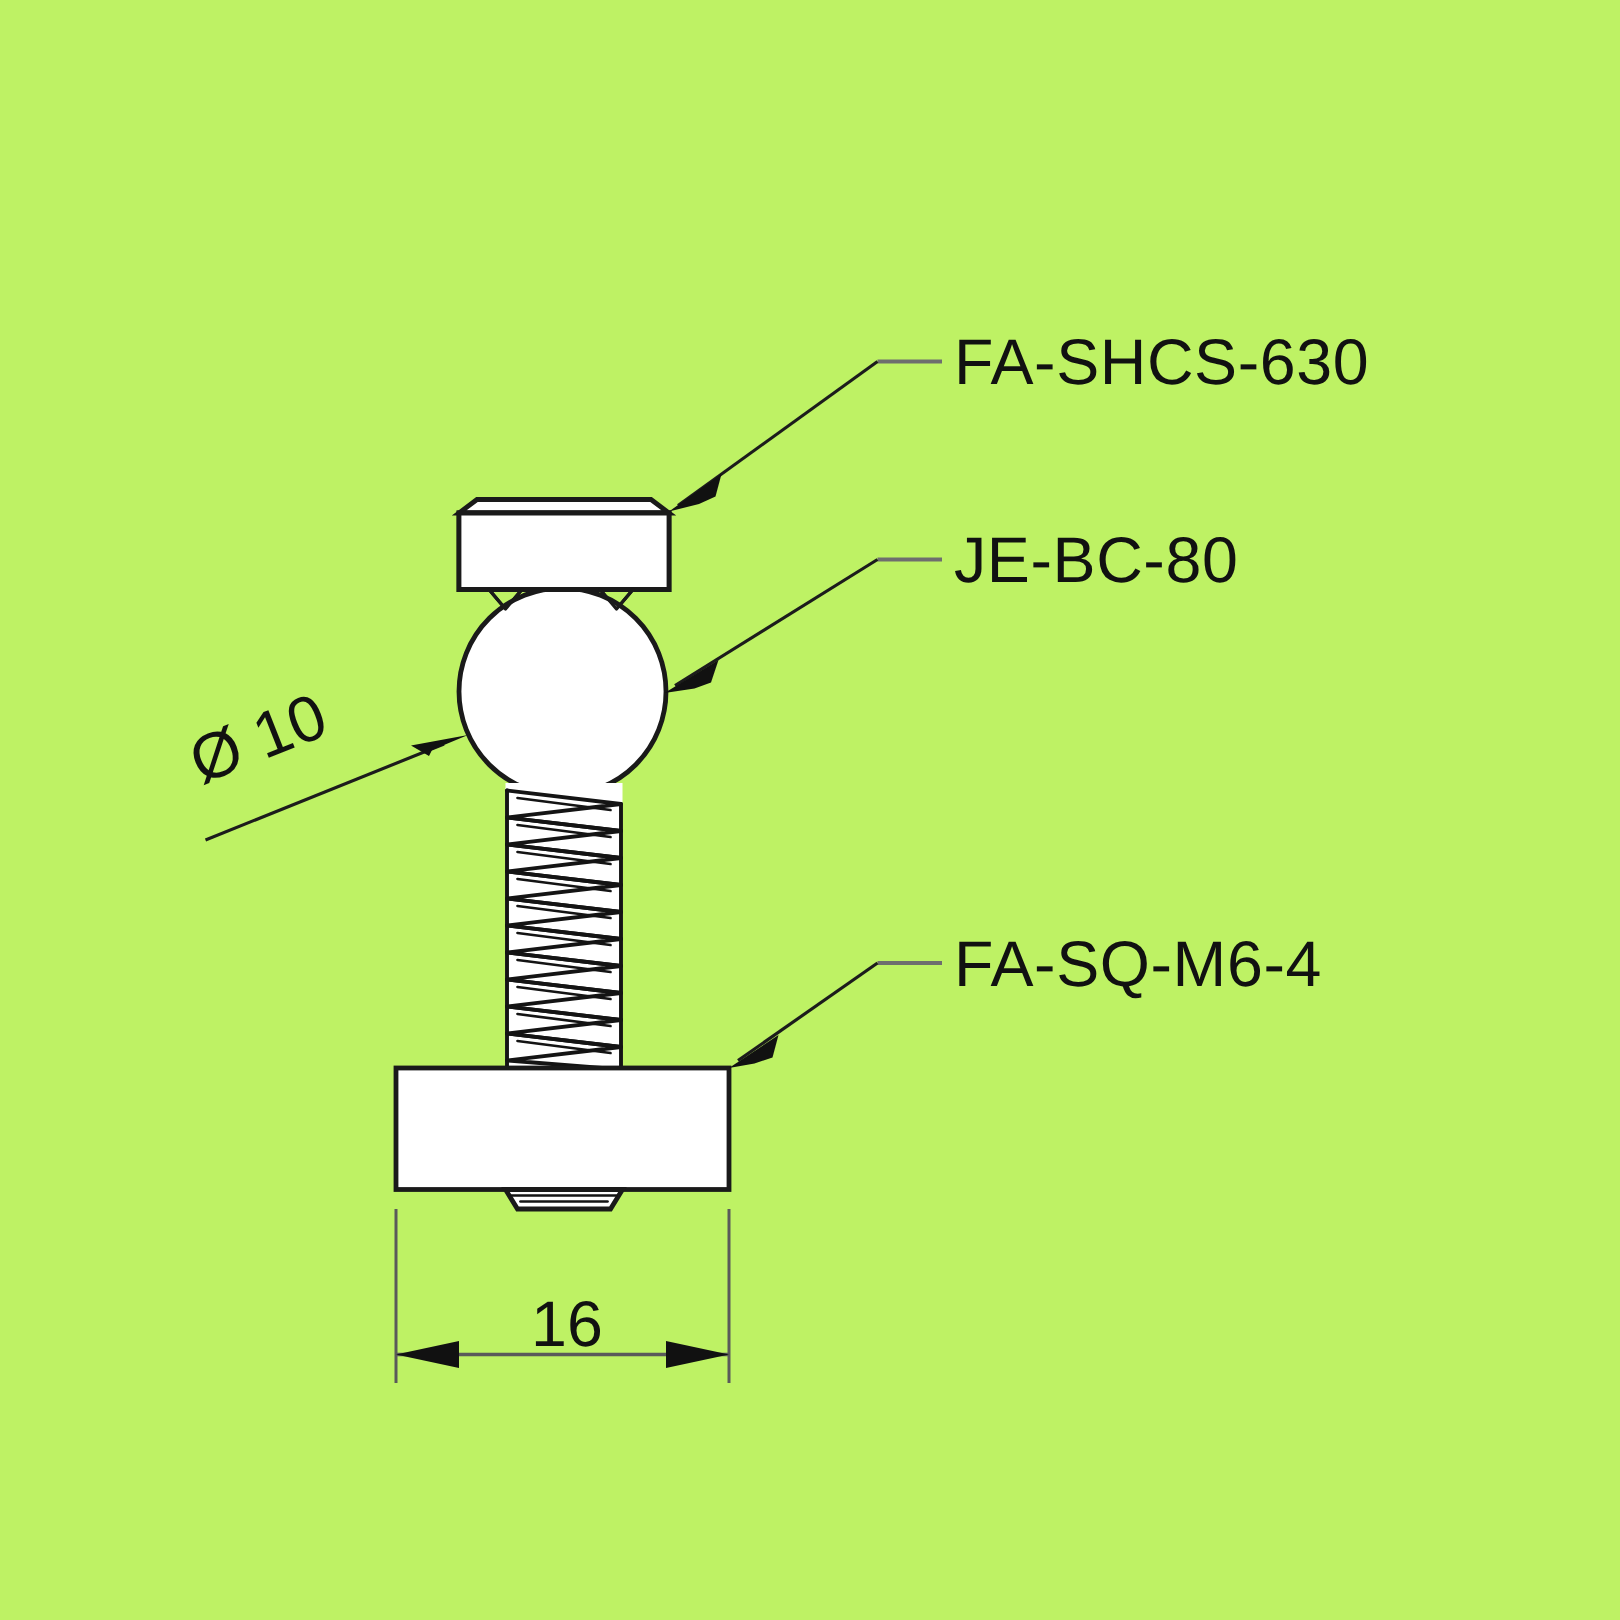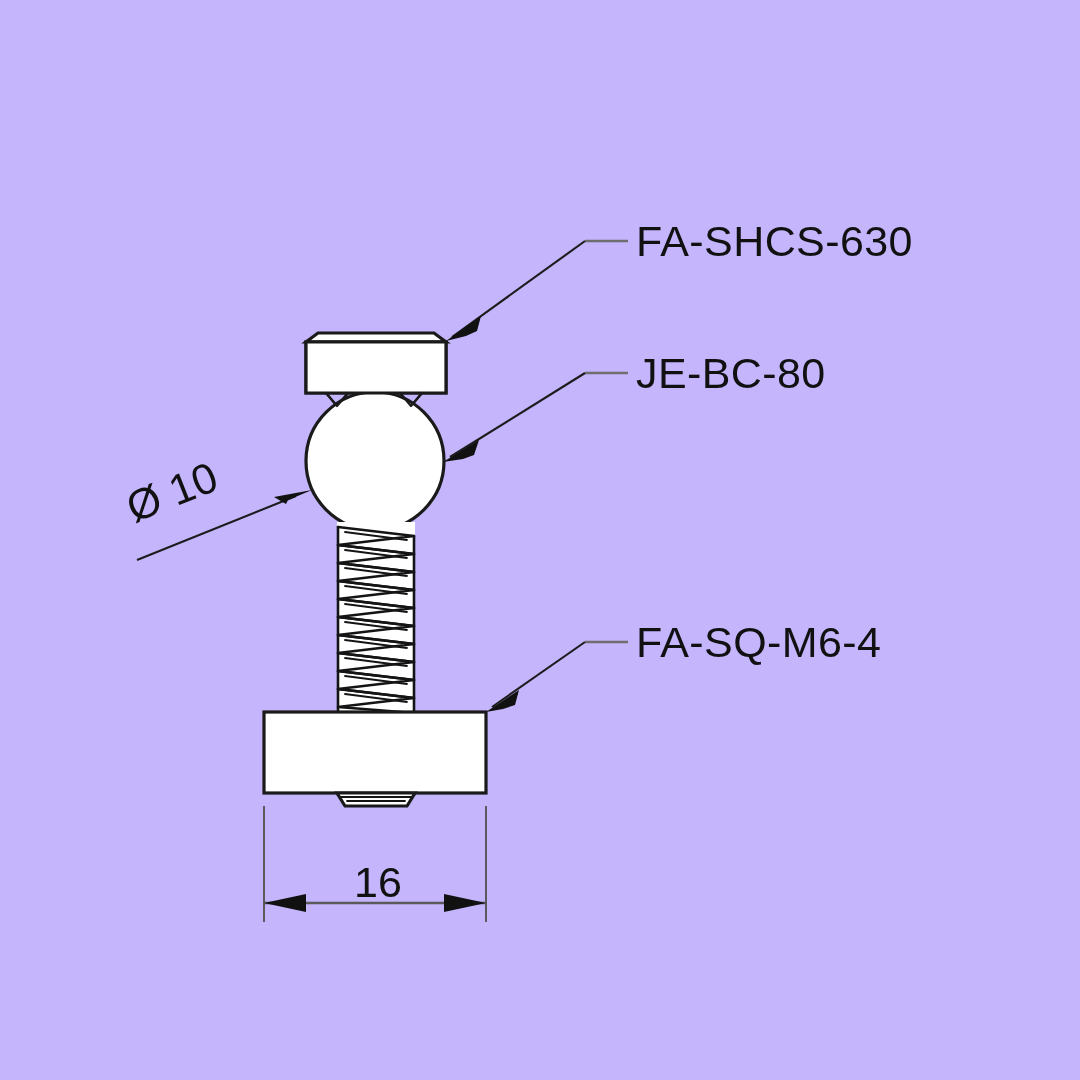--- a/index.html
+++ b/index.html
@@ -11,21 +11,21 @@
   body {
     width: 1080px;
     height: 1080px;
     overflow: hidden;
     font-family: "Liberation Sans", sans-serif;
   }
   #drawing-root {
     position: relative;
     width: 1080px;
     height: 1080px;
-    background: #c4b5fd;
+    background: #bef264;
   }
   svg#drawing-canvas {
     display: block;
     width: 1080px;
     height: 1080px;
   }
   .part-outline {
     fill: #ffffff;
     stroke: #1a1a1a;
     stroke-width: 3.2;

